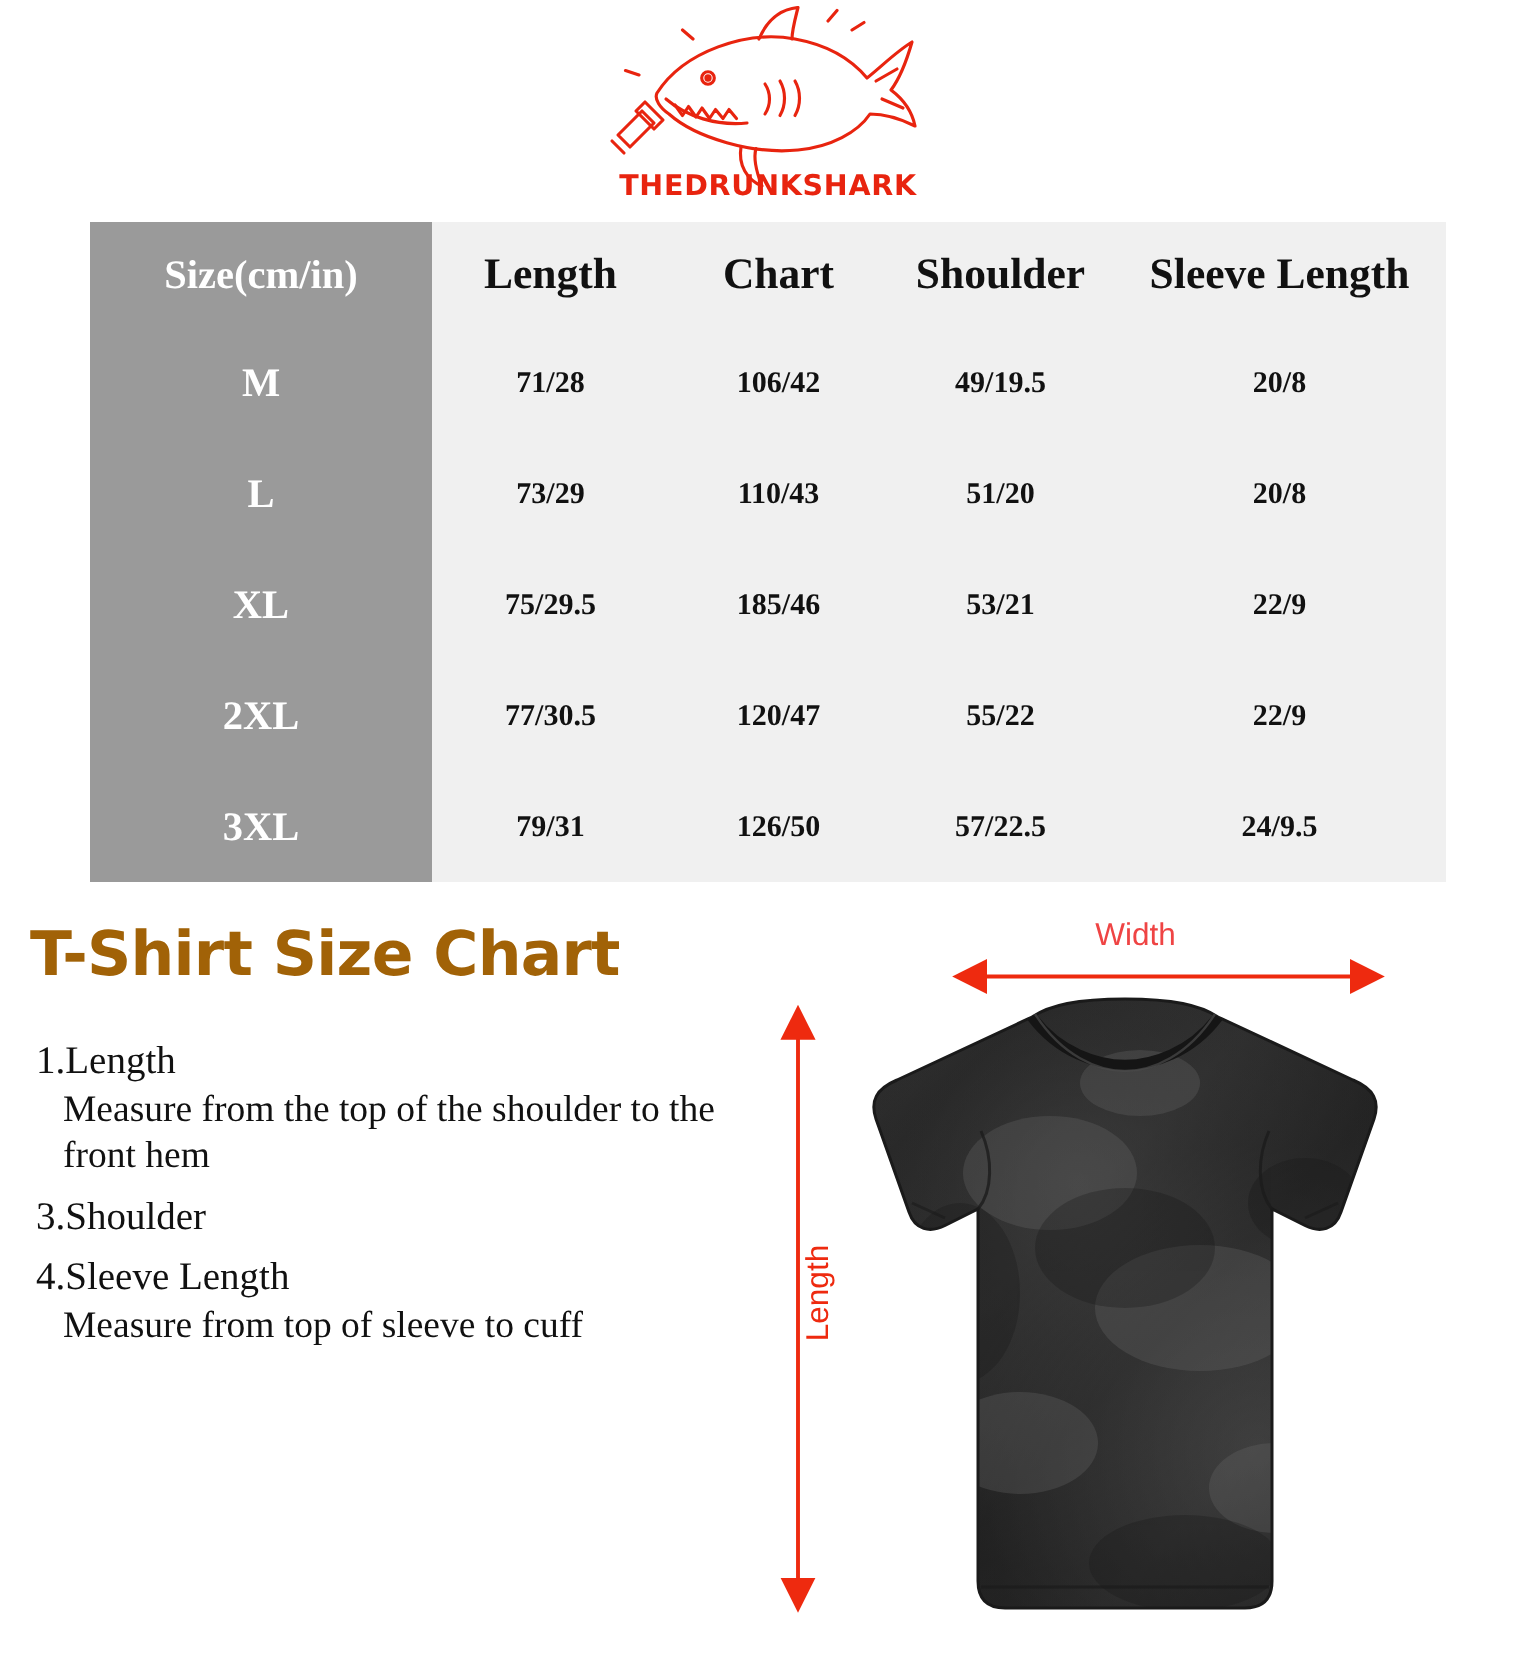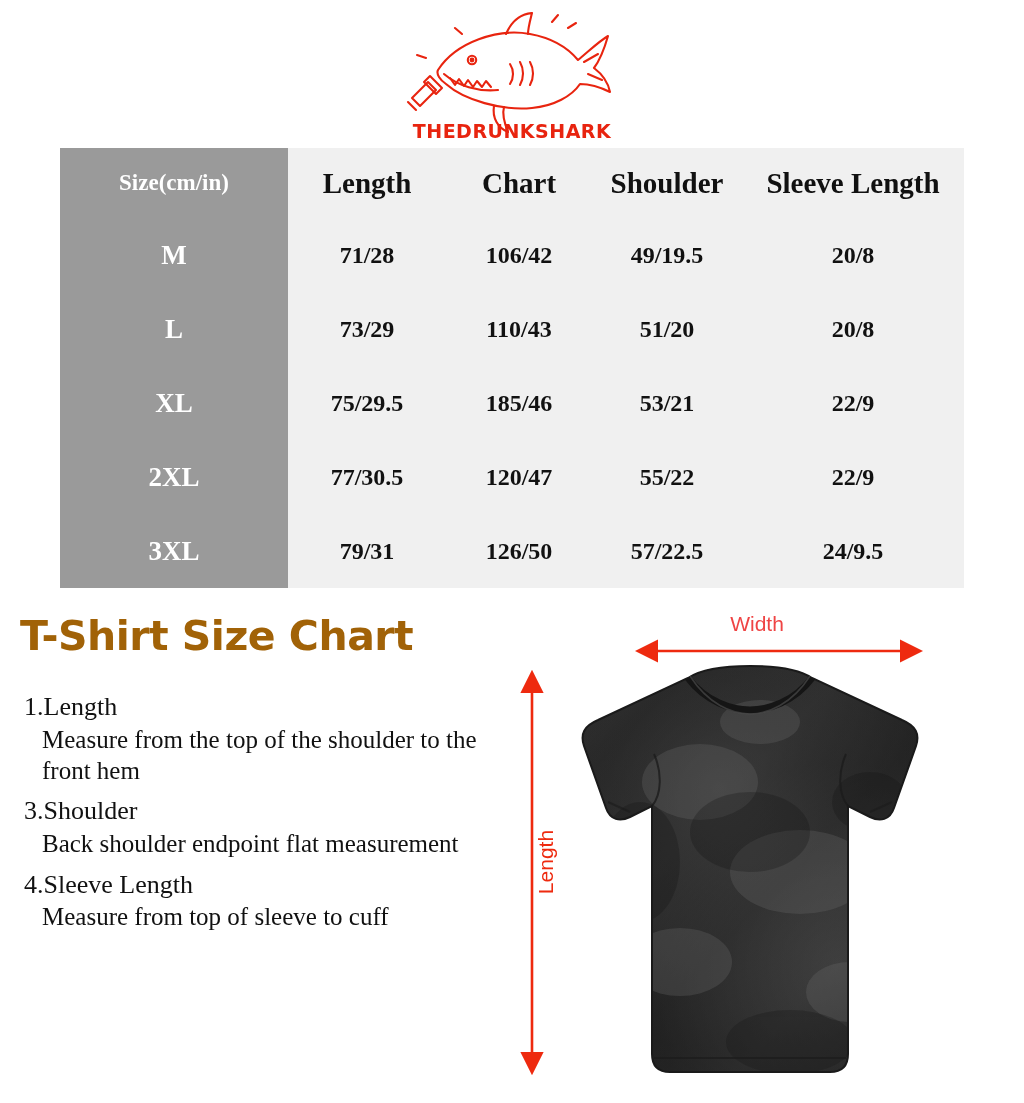--- a/index.html
+++ b/index.html
@@ -17,21 +17,21 @@
   }
 
   
   .logo-wrap {
     position: absolute;
     left: 0;
     top: 4px;
     width: 1024px;
     height: 140px;
     display: flex;
-    align-items: flex-end;
+    align-items: flex-start;
     justify-content: center;
   }
   .logo-svg { display: block; }
 
   
   .size-table {
     position: absolute;
     left: 60px;
     top: 148px;
     width: 904px;
@@ -52,25 +52,25 @@
   .size-table thead th {
     height: 68px;
     font-size: 29px;
     font-weight: bold;
     background: #f0f0f0;
     color: #111;
   }
   .size-table thead th.size-head {
     background: #9a9a9a;
     color: #ffffff;
-    font-size: 23px;
+    font-size: 27px;
   }
   .size-table tbody td {
     height: 72px;
-    font-size: 24px;
+    font-size: 20px;
     font-weight: bold;
     background: #f0f0f0;
     color: #111;
   }
   .size-table tbody td.size-cell {
     background: #9a9a9a;
     color: #ffffff;
     font-size: 27px;
   }
 
@@ -239,21 +239,20 @@
 
   <div class="chart-title">T-Shirt Size Chart</div>
 
   <div class="notes">
     <div class="note-item">
       <div class="note-head">1.Length</div>
       <div class="note-desc">Measure from the top of the shoulder to the front hem</div>
     </div>
     <div class="note-item">
       <div class="note-head">3.Shoulder</div>
-      <div class="note-desc">Back shoulder endpoint flat measurement</div>
     </div>
     <div class="note-item">
       <div class="note-head">4.Sleeve Length</div>
       <div class="note-desc">Measure from top of sleeve to cuff</div>
     </div>
   </div>
 
   <div class="shirt-area">
 
     <div class="width-label">Width</div>

